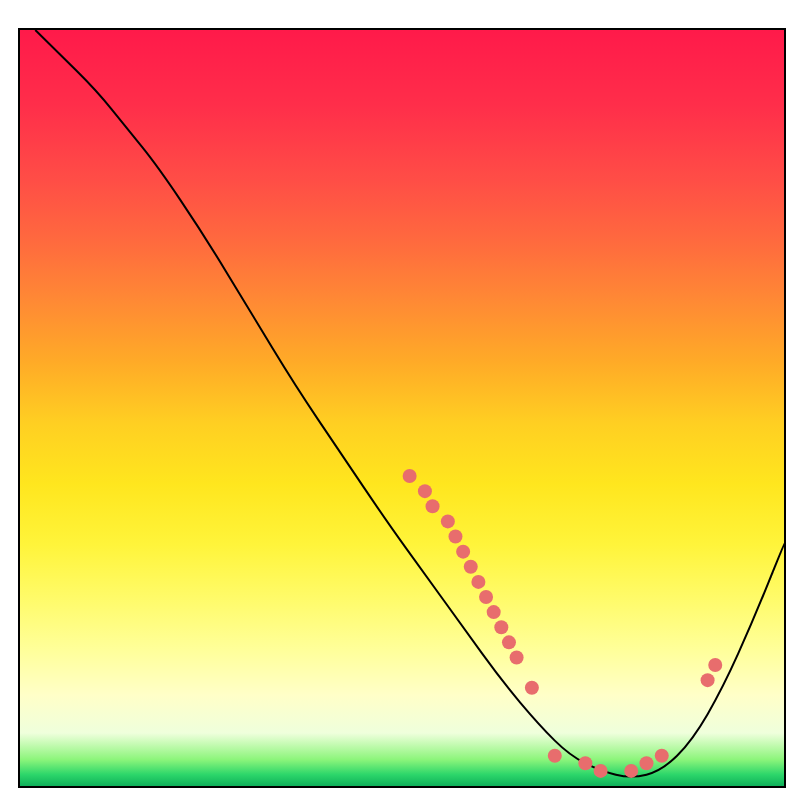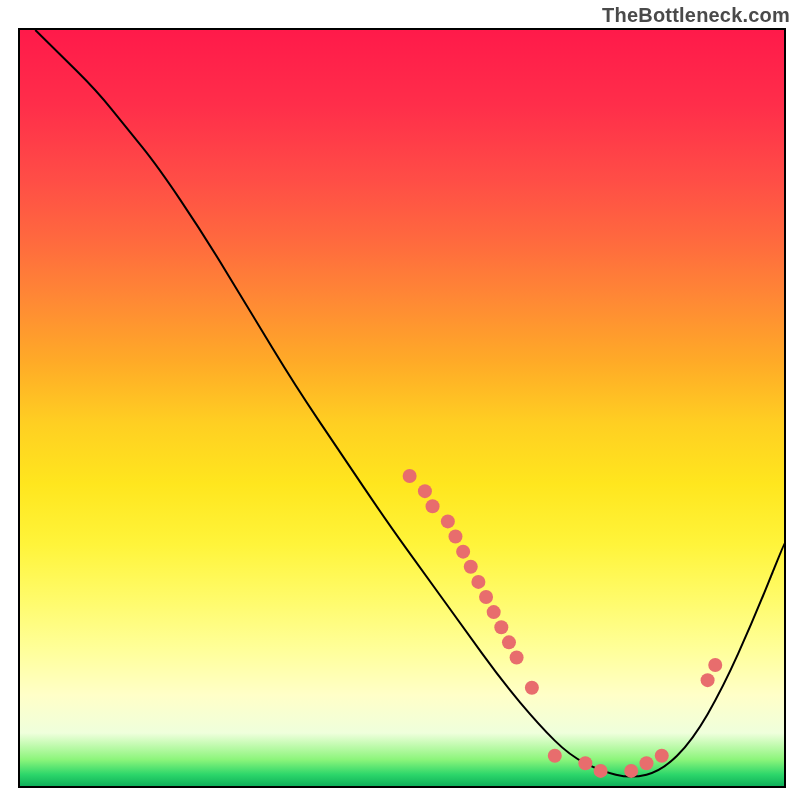--- a/index.html
+++ b/index.html
@@ -40,21 +40,20 @@
     left: 0;
     top: 0;
     width: 764px;
     height: 756px;
   }
 </style>
 </head>
 <body>
 <div class="container">
 
-  <div class="watermark">TheBottleneck.com</div>
 
   <div class="plot">
     <svg class="full" viewBox="0 0 764 756" preserveAspectRatio="none">
       <defs>
         <linearGradient id="bg-grad" x1="0" y1="0" x2="0" y2="1">
         <stop offset="0%" stop-color="#ff1a4a"></stop>
             <stop offset="10%" stop-color="#ff2e4a"></stop>
             <stop offset="20%" stop-color="#ff4e46"></stop>
             <stop offset="28.000000000000004%" stop-color="#ff6a3e"></stop>
             <stop offset="36%" stop-color="#ff8a34"></stop>

